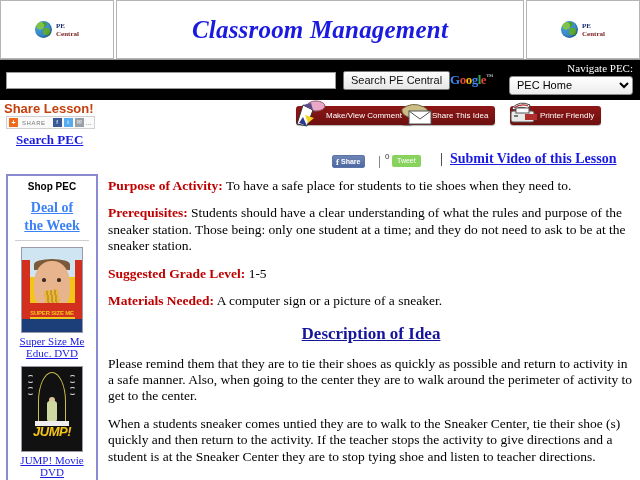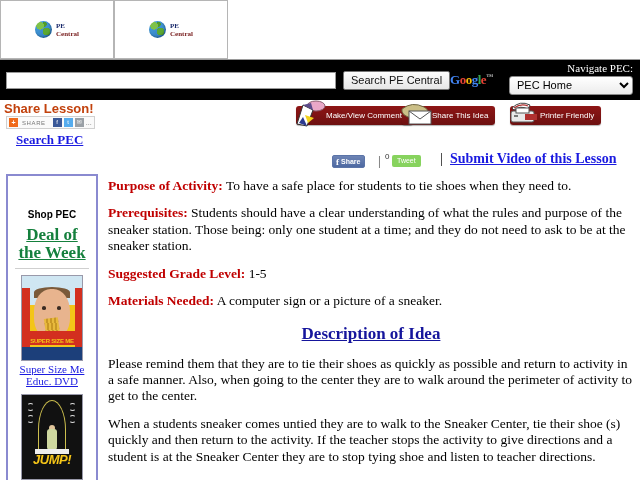--- a/index.html
+++ b/index.html
@@ -227,26 +227,25 @@
     background: #ffffff;
     padding: 5px 3px;
     text-align: center;
     flex: none;
     height: 330px;
   }
   .shop-pec {
     font-family:"Liberation Sans",sans-serif;
     font-size: 10px; font-weight: bold; color:#000;
     margin-bottom: 6px;
-    margin-top: 28px;
   }
   .deal-week {
     font-family:"Liberation Serif",serif;
-    font-size: 17px; font-weight: bold;
-    color:#15803d; text-decoration: underline;
+    font-size: 14px; font-weight: bold;
+    color:#3b82f6; text-decoration: underline;
     line-height: 14px;
   }
   .hr-thin { border:0; border-top:1px solid #cfcfcf; margin:6px 4px; }
 
   .dvd { width: 62px; height: 86px; margin: 0 auto; border: 1px solid #99a; }
 
   
   .ssm {
     position: relative; background:#f3c518; overflow:hidden;
   }
@@ -352,20 +351,23 @@
   <div class="hdr-cell hdr-left">
     <div class="logo">
       <span class="globe"></span>
       <span class="logo-txt">
         <span class="l1">PE</span><br>
         <span class="l2">Central</span>
       </span>
     </div>
   </div>
 
+  <div class="hdr-cell hdr-mid">
+    <span class="site-title">Classroom Management</span>
+  </div>
 
   <div class="hdr-cell hdr-right">
     <div class="logo">
       <span class="globe"></span>
       <span class="logo-txt">
         <span class="l1">PE</span><br>
         <span class="l2">Central</span>
       </span>
     </div>
   </div>

